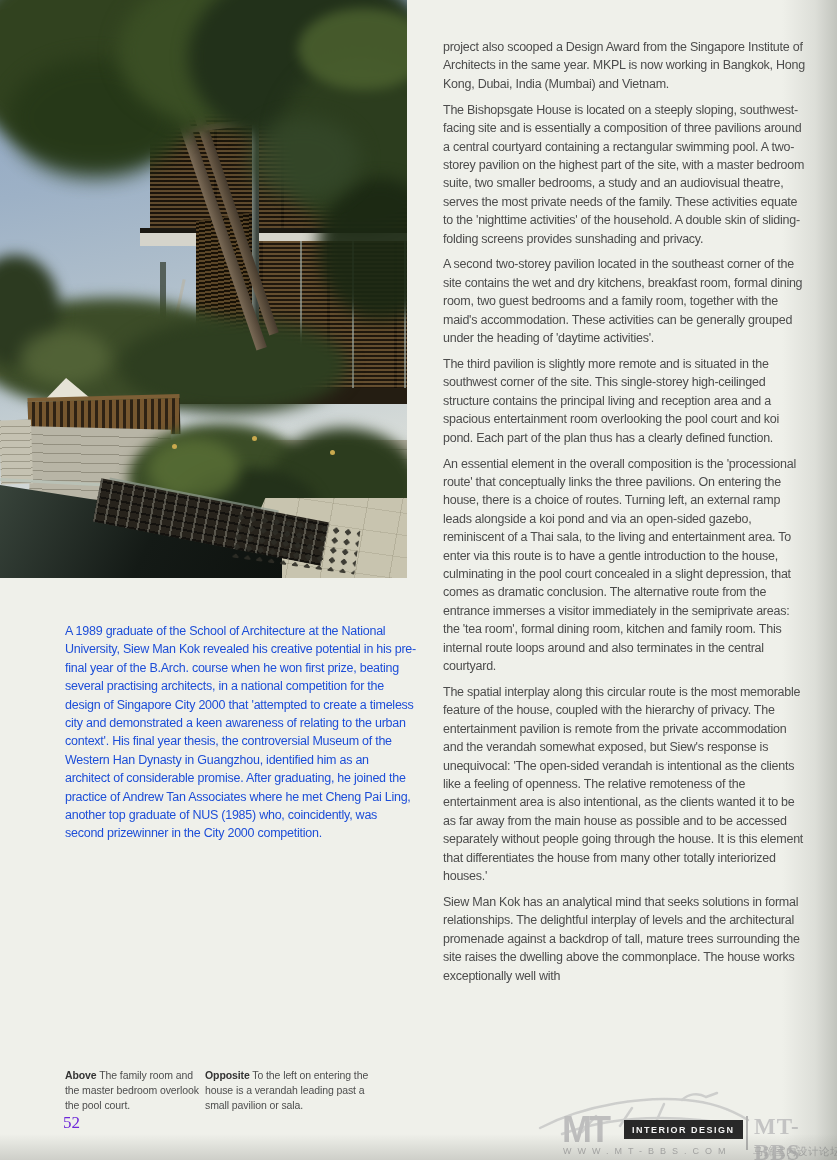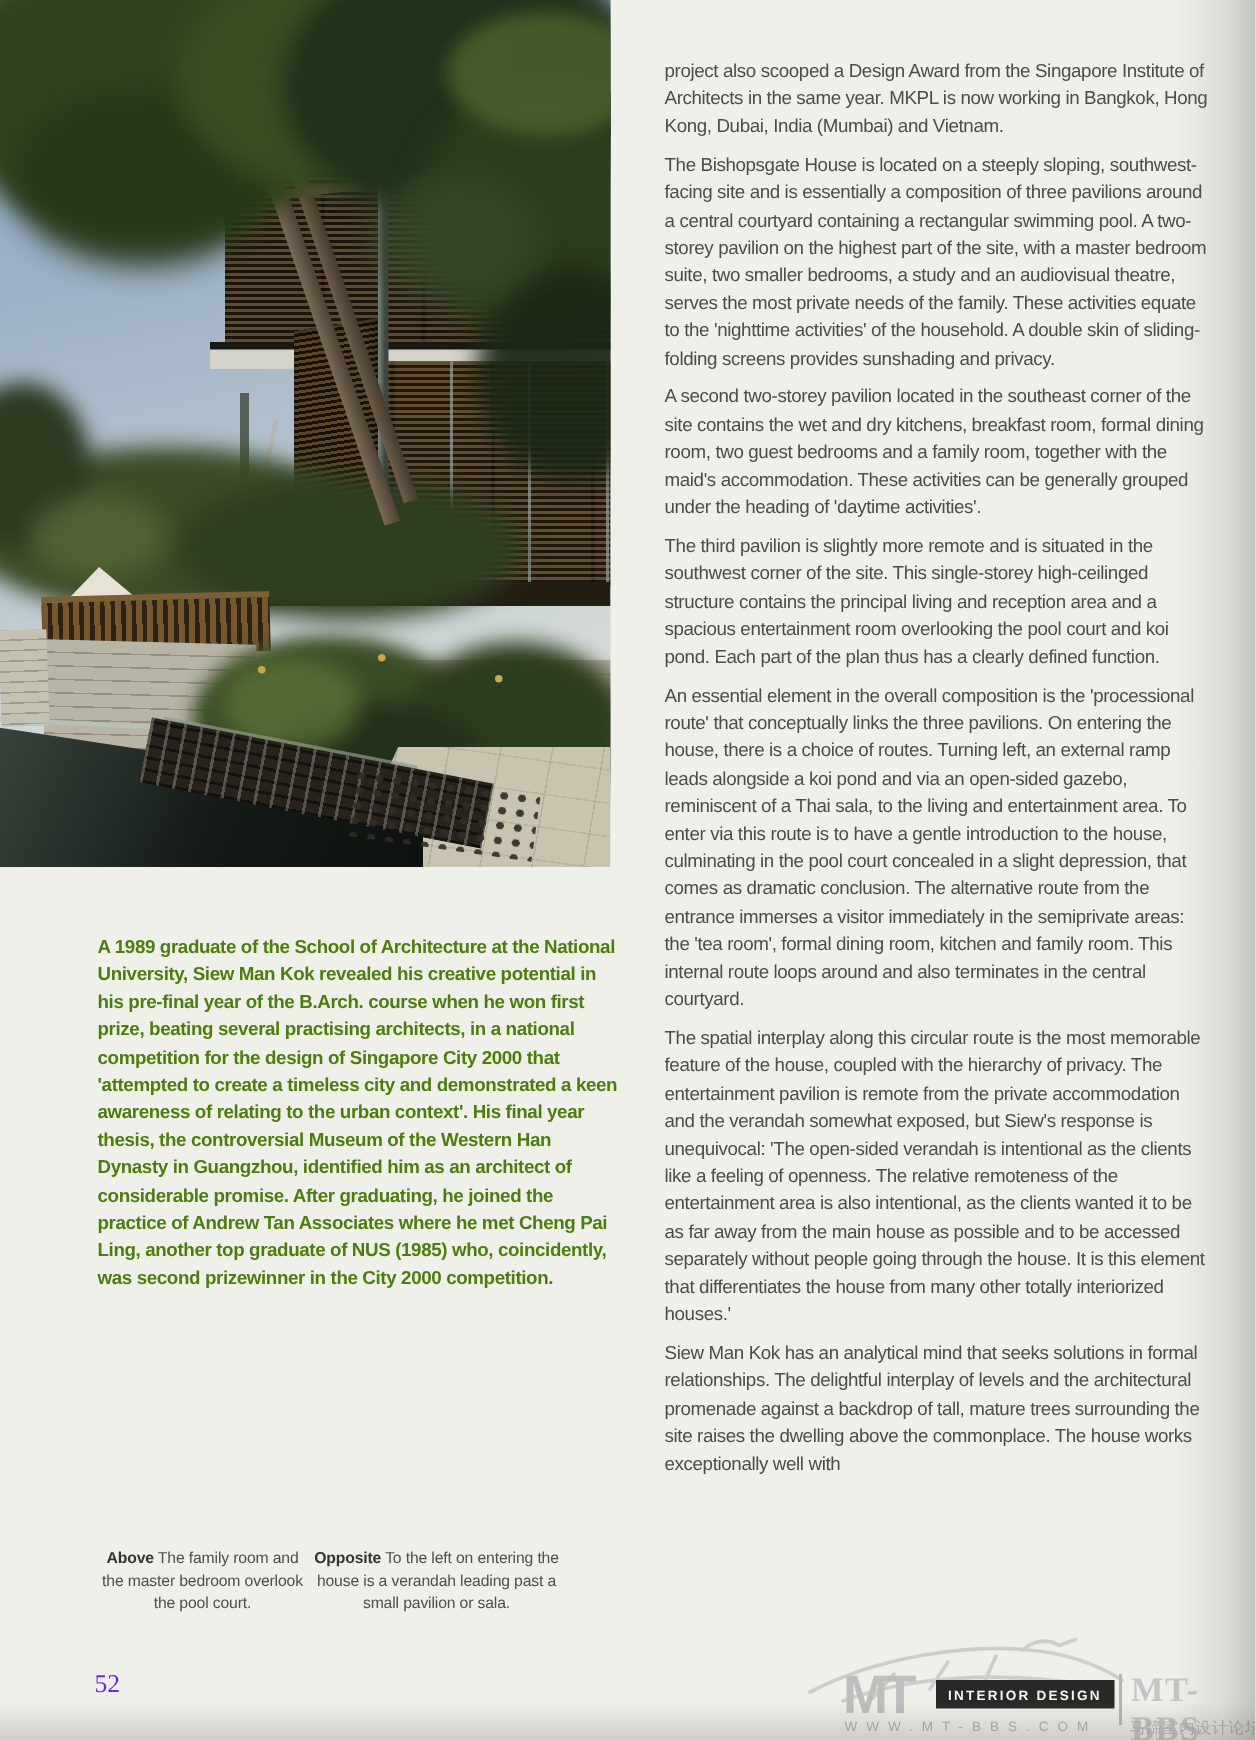--- a/index.html
+++ b/index.html
@@ -91,27 +91,27 @@
   .coping{left:95px;top:500px;width:232px;height:44px;transform:rotate(11deg);z-index:8;
         background-color:#27231c;
         background-image:repeating-linear-gradient(90deg,rgba(205,205,190,.3) 0 2px,transparent 2px 11px),
                          repeating-linear-gradient(0deg,rgba(0,0,0,.5) 0 2px,transparent 2px 8px);}
   .pebbles{left:232px;top:520px;width:126px;height:46px;transform:rotate(8deg);z-index:8;opacity:.9;
         background-image:radial-gradient(circle 3px,#2e2d26 85%,transparent 90%);background-size:12px 10px;}
 
   
   .left-col{position:absolute;left:65px;top:622px;width:352px;}
   .left-col p,.right-col p{font-size:12.5px;line-height:18.4px;letter-spacing:-0.25px;color:#4c4c4c;margin:0;}
-  p.orange{color:#4d7c0f;font-weight:bold;}
+  p.orange{color:#1d4ed8;}
   .left-col .b1{margin:0 0 9px;}
   .right-col{position:absolute;left:443px;top:38px;width:362px;}
   .right-col p{margin:0 0 7.5px;}
 
   
-  .captions{position:absolute;left:65px;top:1032px;width:360px;display:flex;text-align:center;}
+  .captions{position:absolute;left:65px;top:1068px;width:360px;display:flex;}
   .caption{font-size:10.5px;line-height:14.8px;color:#4e4e4e;letter-spacing:-0.1px;}
   .caption b{color:#333;}
   .cap1{width:140px;}
   .cap2{width:172px;}
 
   
   .page-num{position:absolute;left:63px;top:1113px;font-family:"Liberation Serif",serif;font-size:17px;color:#6d28d9;}
   .book-title{position:absolute;left:102px;top:1161px;font-size:11.5px;letter-spacing:3.2px;color:#68685e;}
 
   

